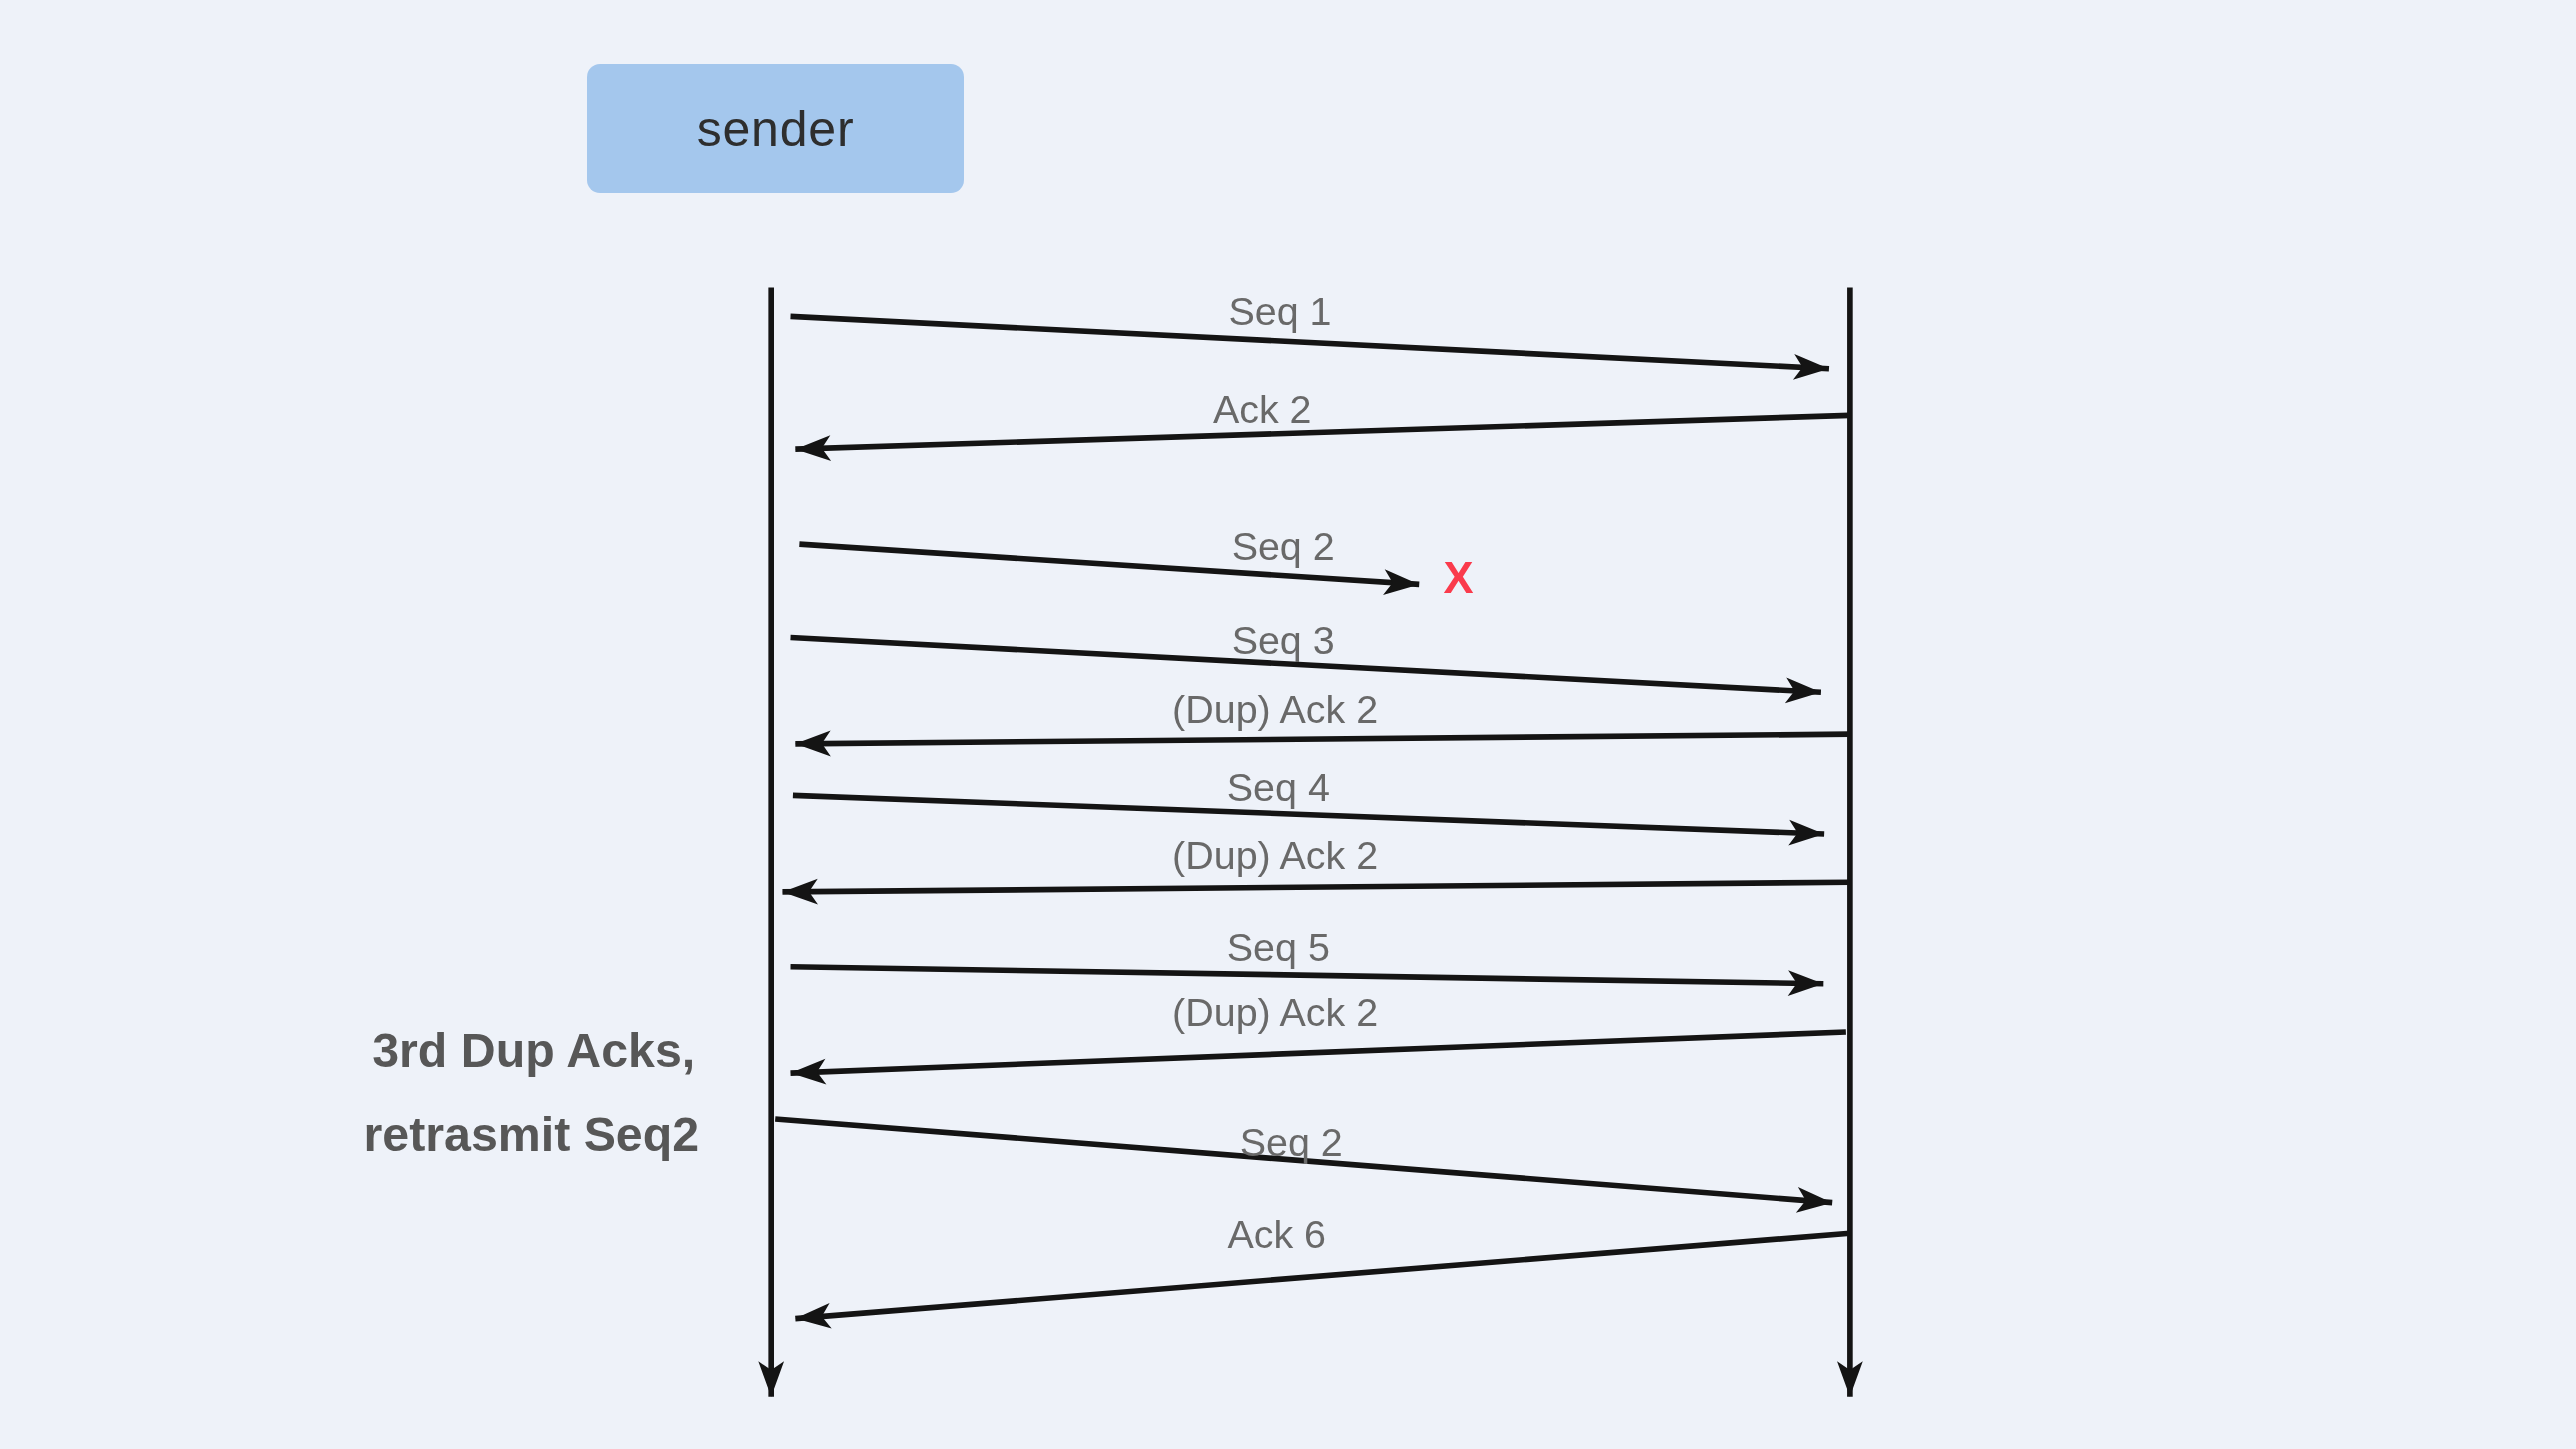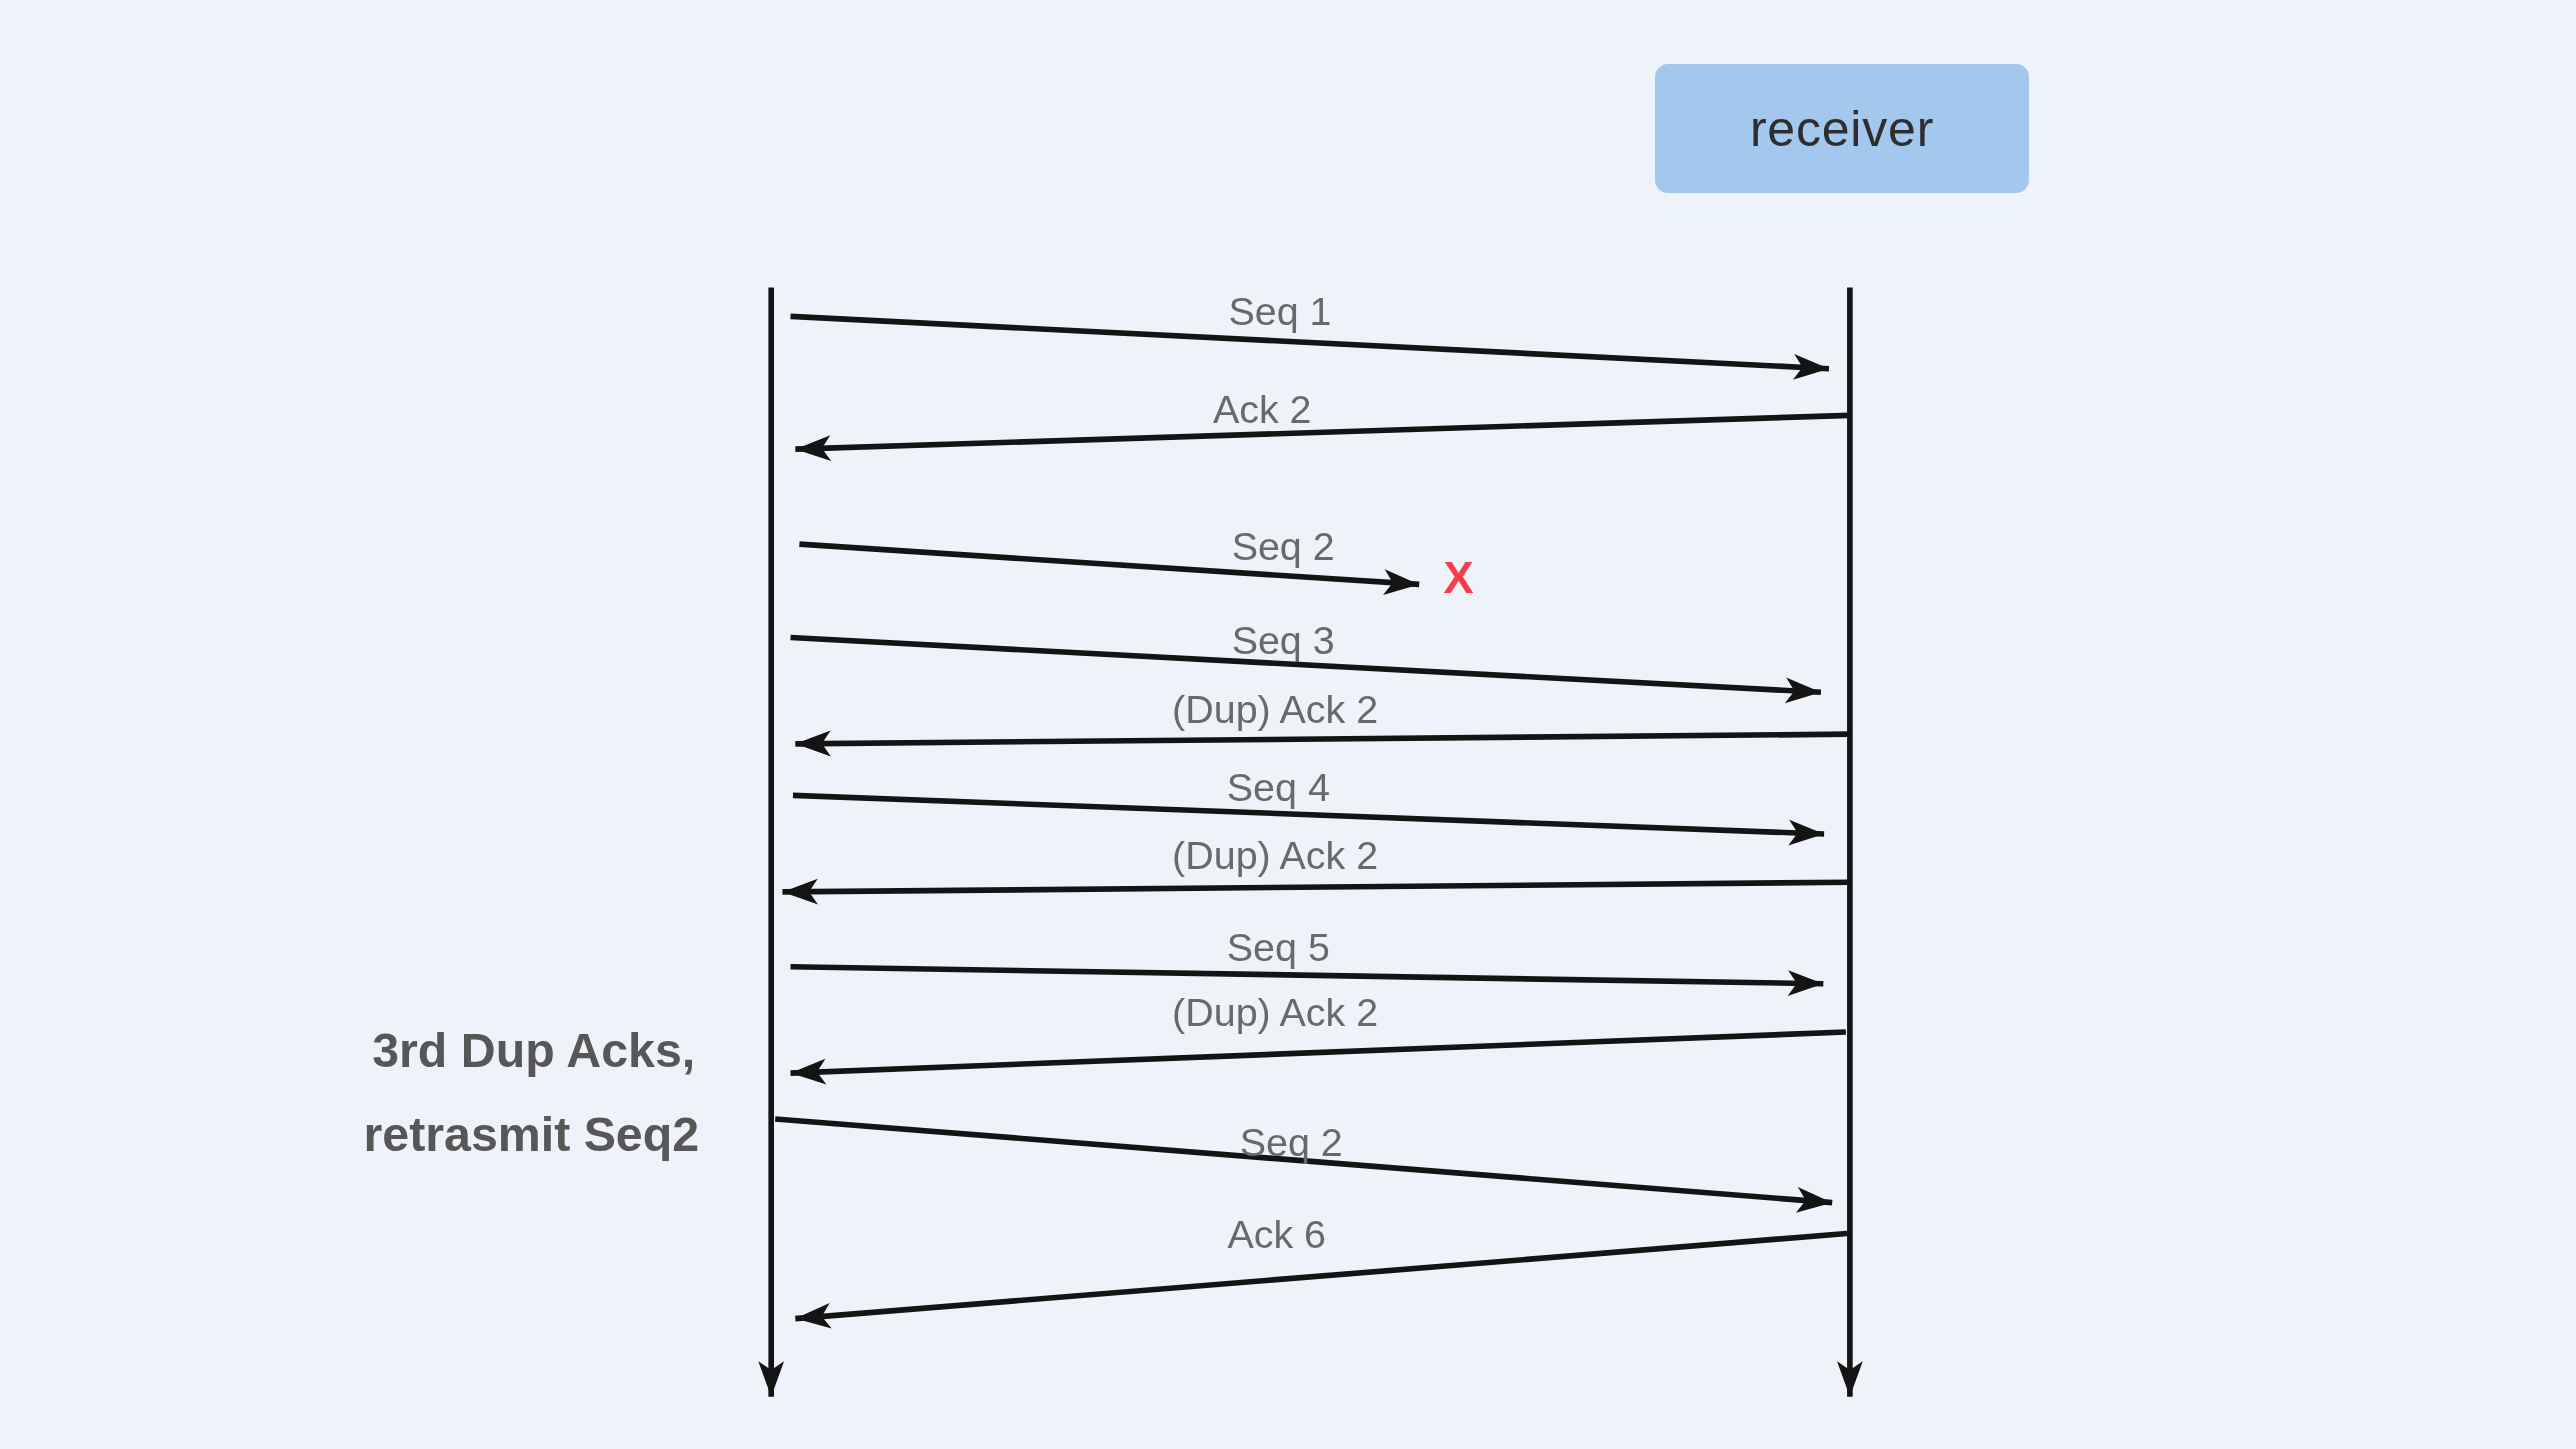--- a/index.html
+++ b/index.html
@@ -64,24 +64,24 @@
     font-weight: bold;
     fill: #575757;
     text-anchor: middle;
   }
 </style>
 </head>
 <body>
 
 <div id="stage">
 
+  <div id="sender-box" class="actor-box">
+    <span>sender</span>
+  </div>
 
-  <div id="receiver-box" class="actor-box">
-    <span>receiver</span>
-  </div>
 
   <svg id="diagram-svg" width="2576" height="1449" viewBox="0 0 3200 1800">
     <defs>
       <marker id="ah" markerUnits="userSpaceOnUse" markerWidth="48" markerHeight="36" refX="45" refY="17" orient="auto">
         <path d="M1,1 L45,17 L1,33 L12,17 Z" fill="#141414"></path>
       </marker>
     </defs>
 
     <line class="lifeline" x1="958" y1="357" x2="958" y2="1735" marker-end="url(#ah)"></line>
     <line class="lifeline" x1="2298" y1="357" x2="2298" y2="1735" marker-end="url(#ah)"></line>

